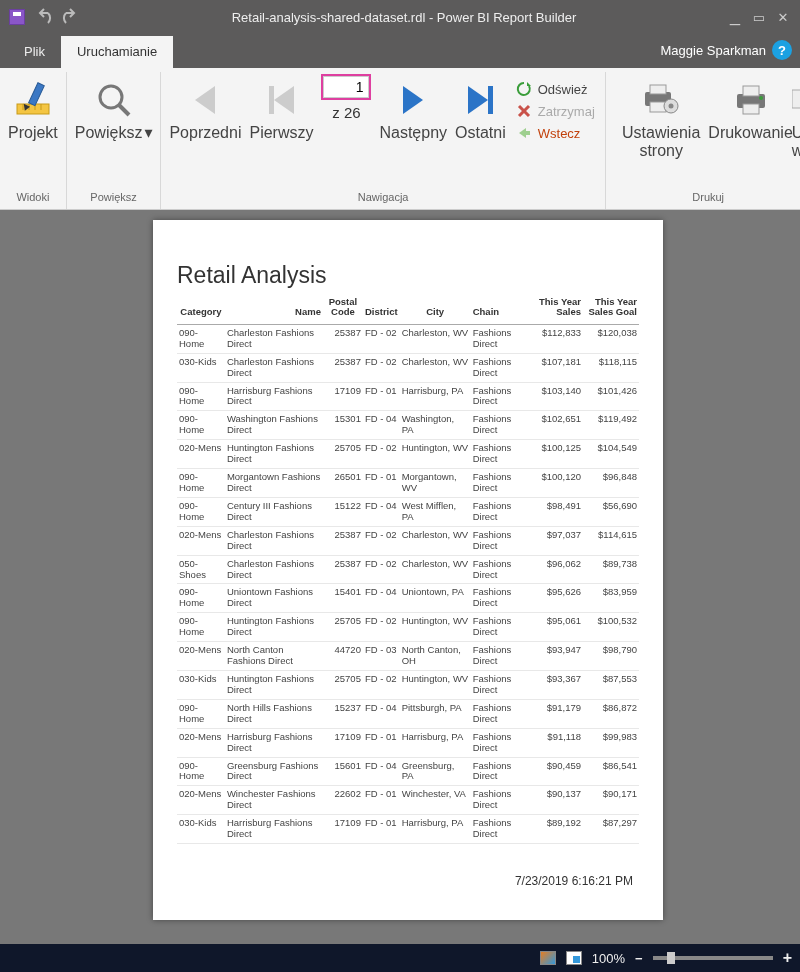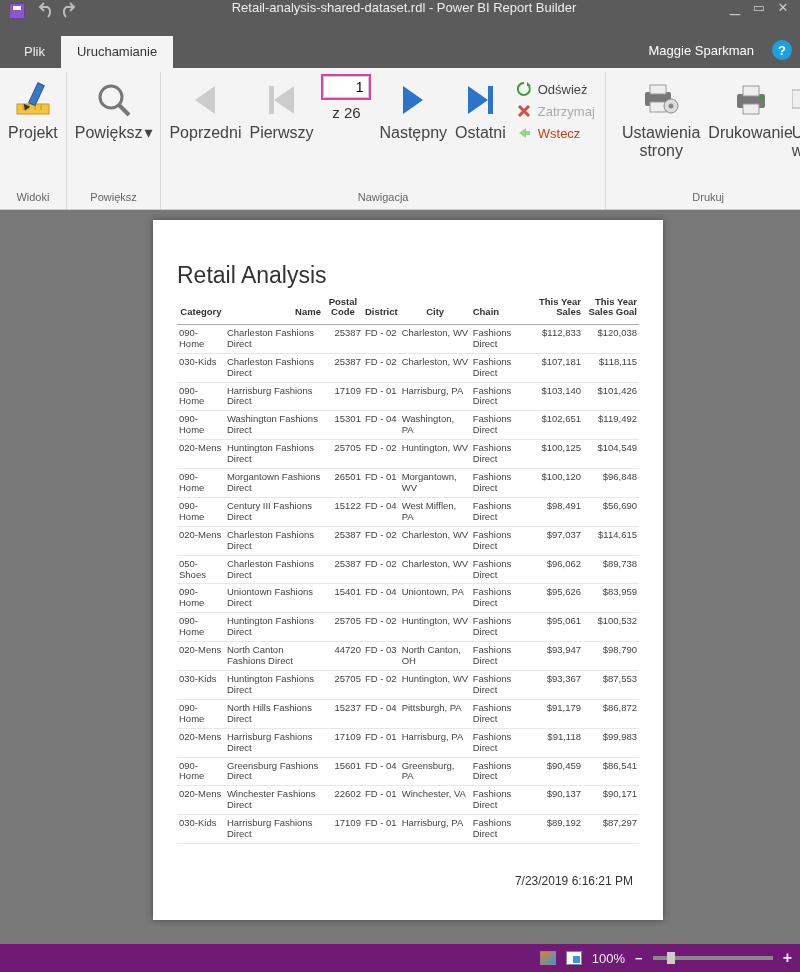--- a/index.html
+++ b/index.html
@@ -11,21 +11,21 @@
     overflow: hidden;
     position: relative;
     font-size: 12px;
     color: #333;
   }
   
   .titlebar {
     height: 34px;
     background: #5c5b5b;
     display: flex;
-    align-items: flex-start;
+    align-items: center;
     color: #eee;
     font-size: 13px;
     position: relative;
   }
   .titlebar .qat {
     display: flex;
     align-items: center;
     gap: 6px;
     padding-left: 6px;
   }
@@ -82,21 +82,21 @@
     color: #333;
   }
   .userarea {
     position: absolute;
     right: 8px;
     top: 6px;
     color: #fff;
     font-size: 13px;
     display: flex;
     align-items: center;
-    gap: 18px;
+    gap: 6px;
   }
   .help-icon {
     width: 20px; height: 20px;
     border-radius: 50%;
     background: #1ba1e2;
     color: #fff;
     display: flex;
     align-items: center;
     justify-content: center;
     font-weight: bold;
@@ -252,21 +252,21 @@
     right: 30px;
     font-size: 12px;
     color: #333;
   }
 
   
   .statusbar {
     position: absolute;
     bottom: 0; left: 0; right: 0;
     height: 28px;
-    background: #701a75;
+    background: #0f172a;
     display: flex;
     align-items: center;
     justify-content: flex-end;
     gap: 10px;
     padding: 0 8px;
     color: #eee;
     font-size: 13px;
   }
   .status-thumb {
     width: 16px; height: 14px;

